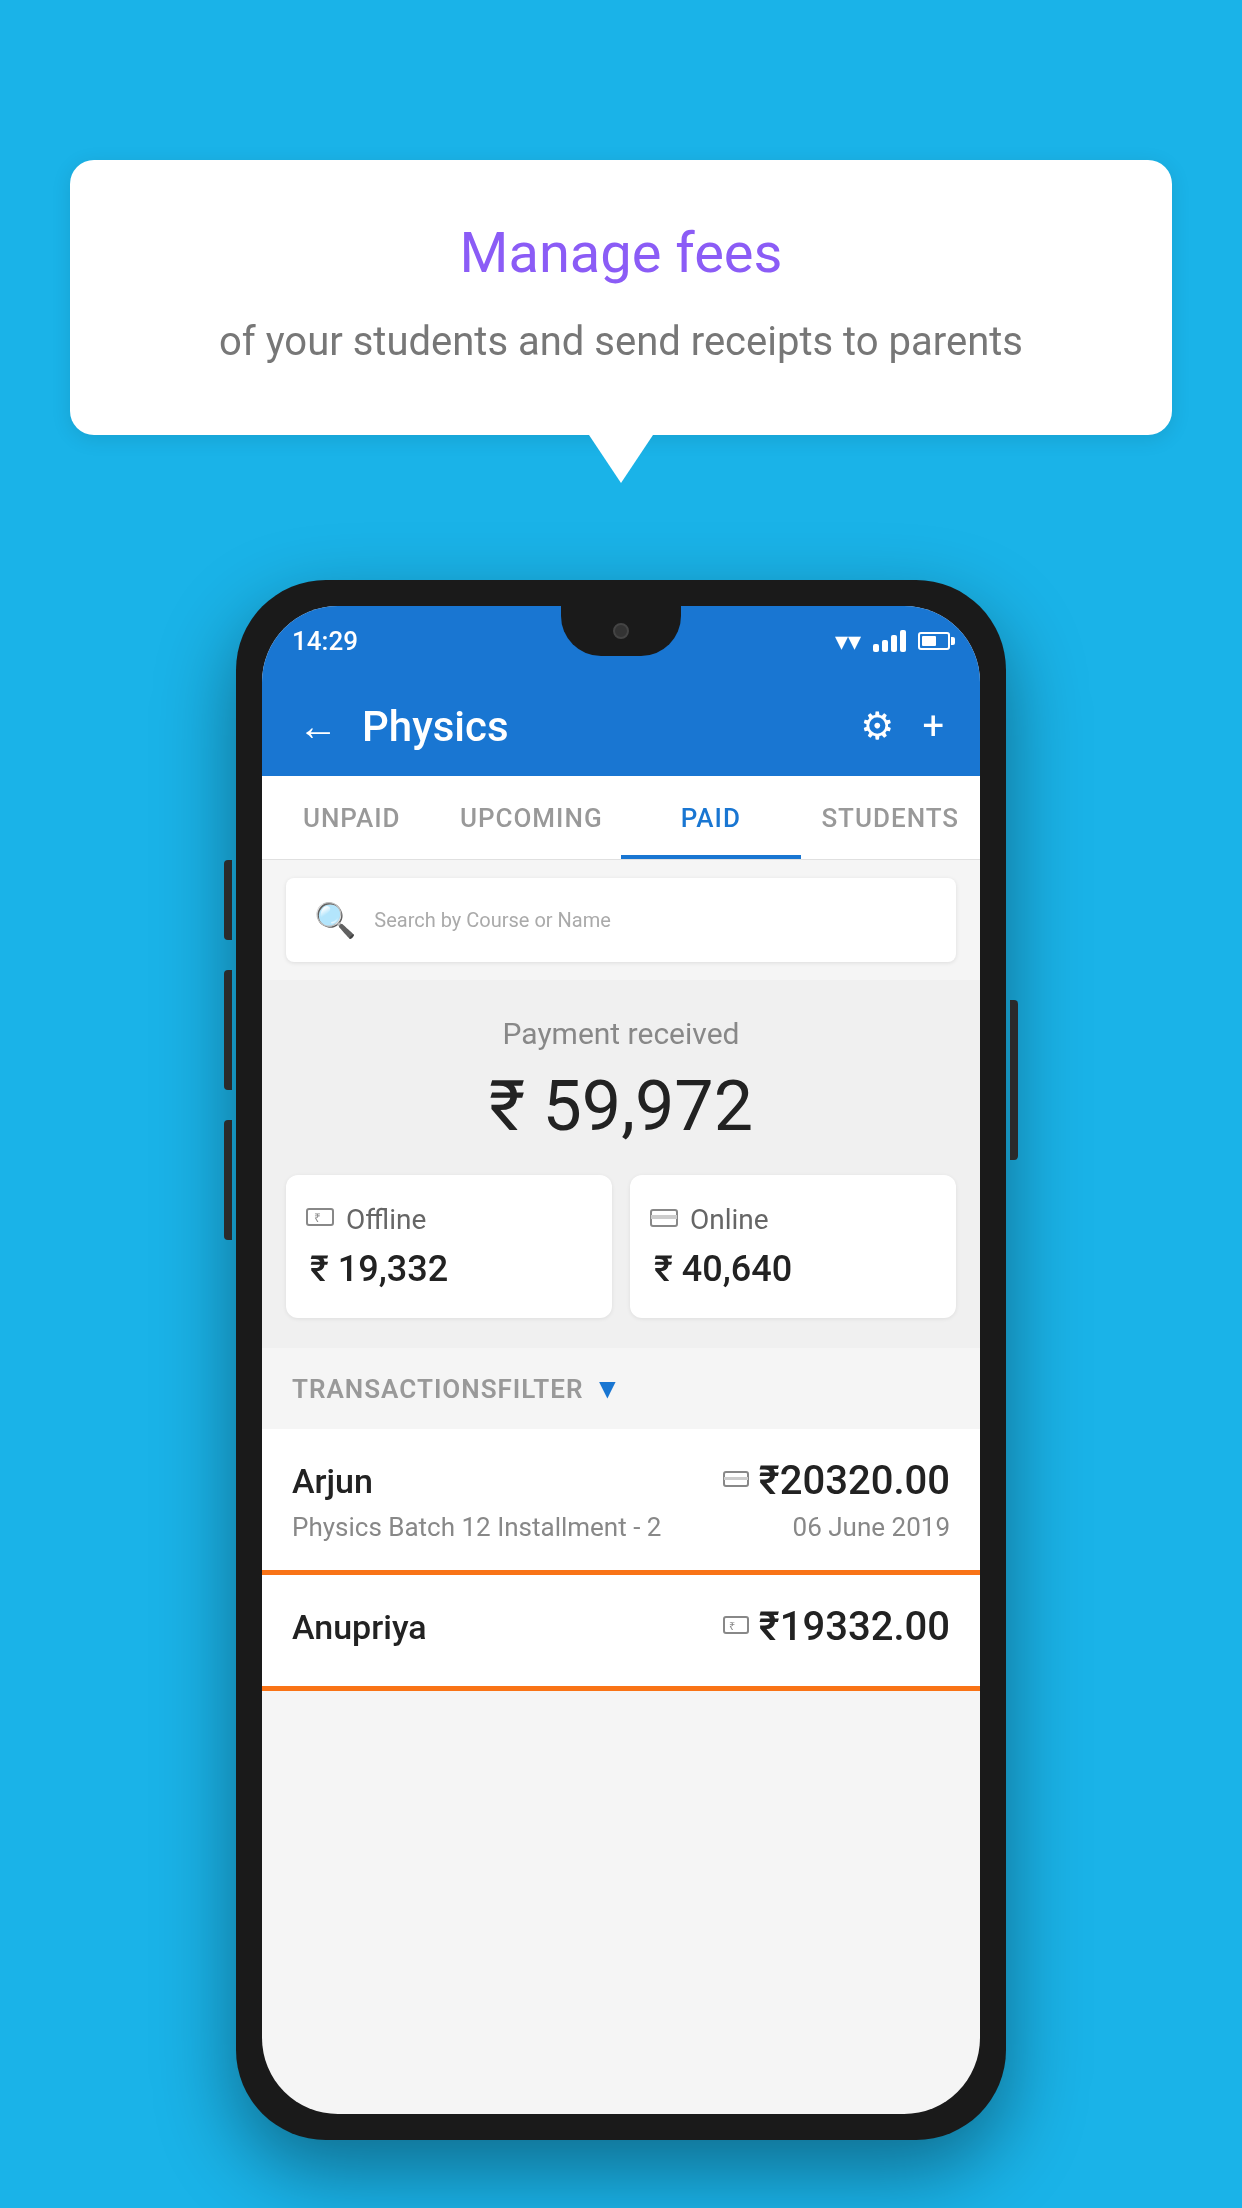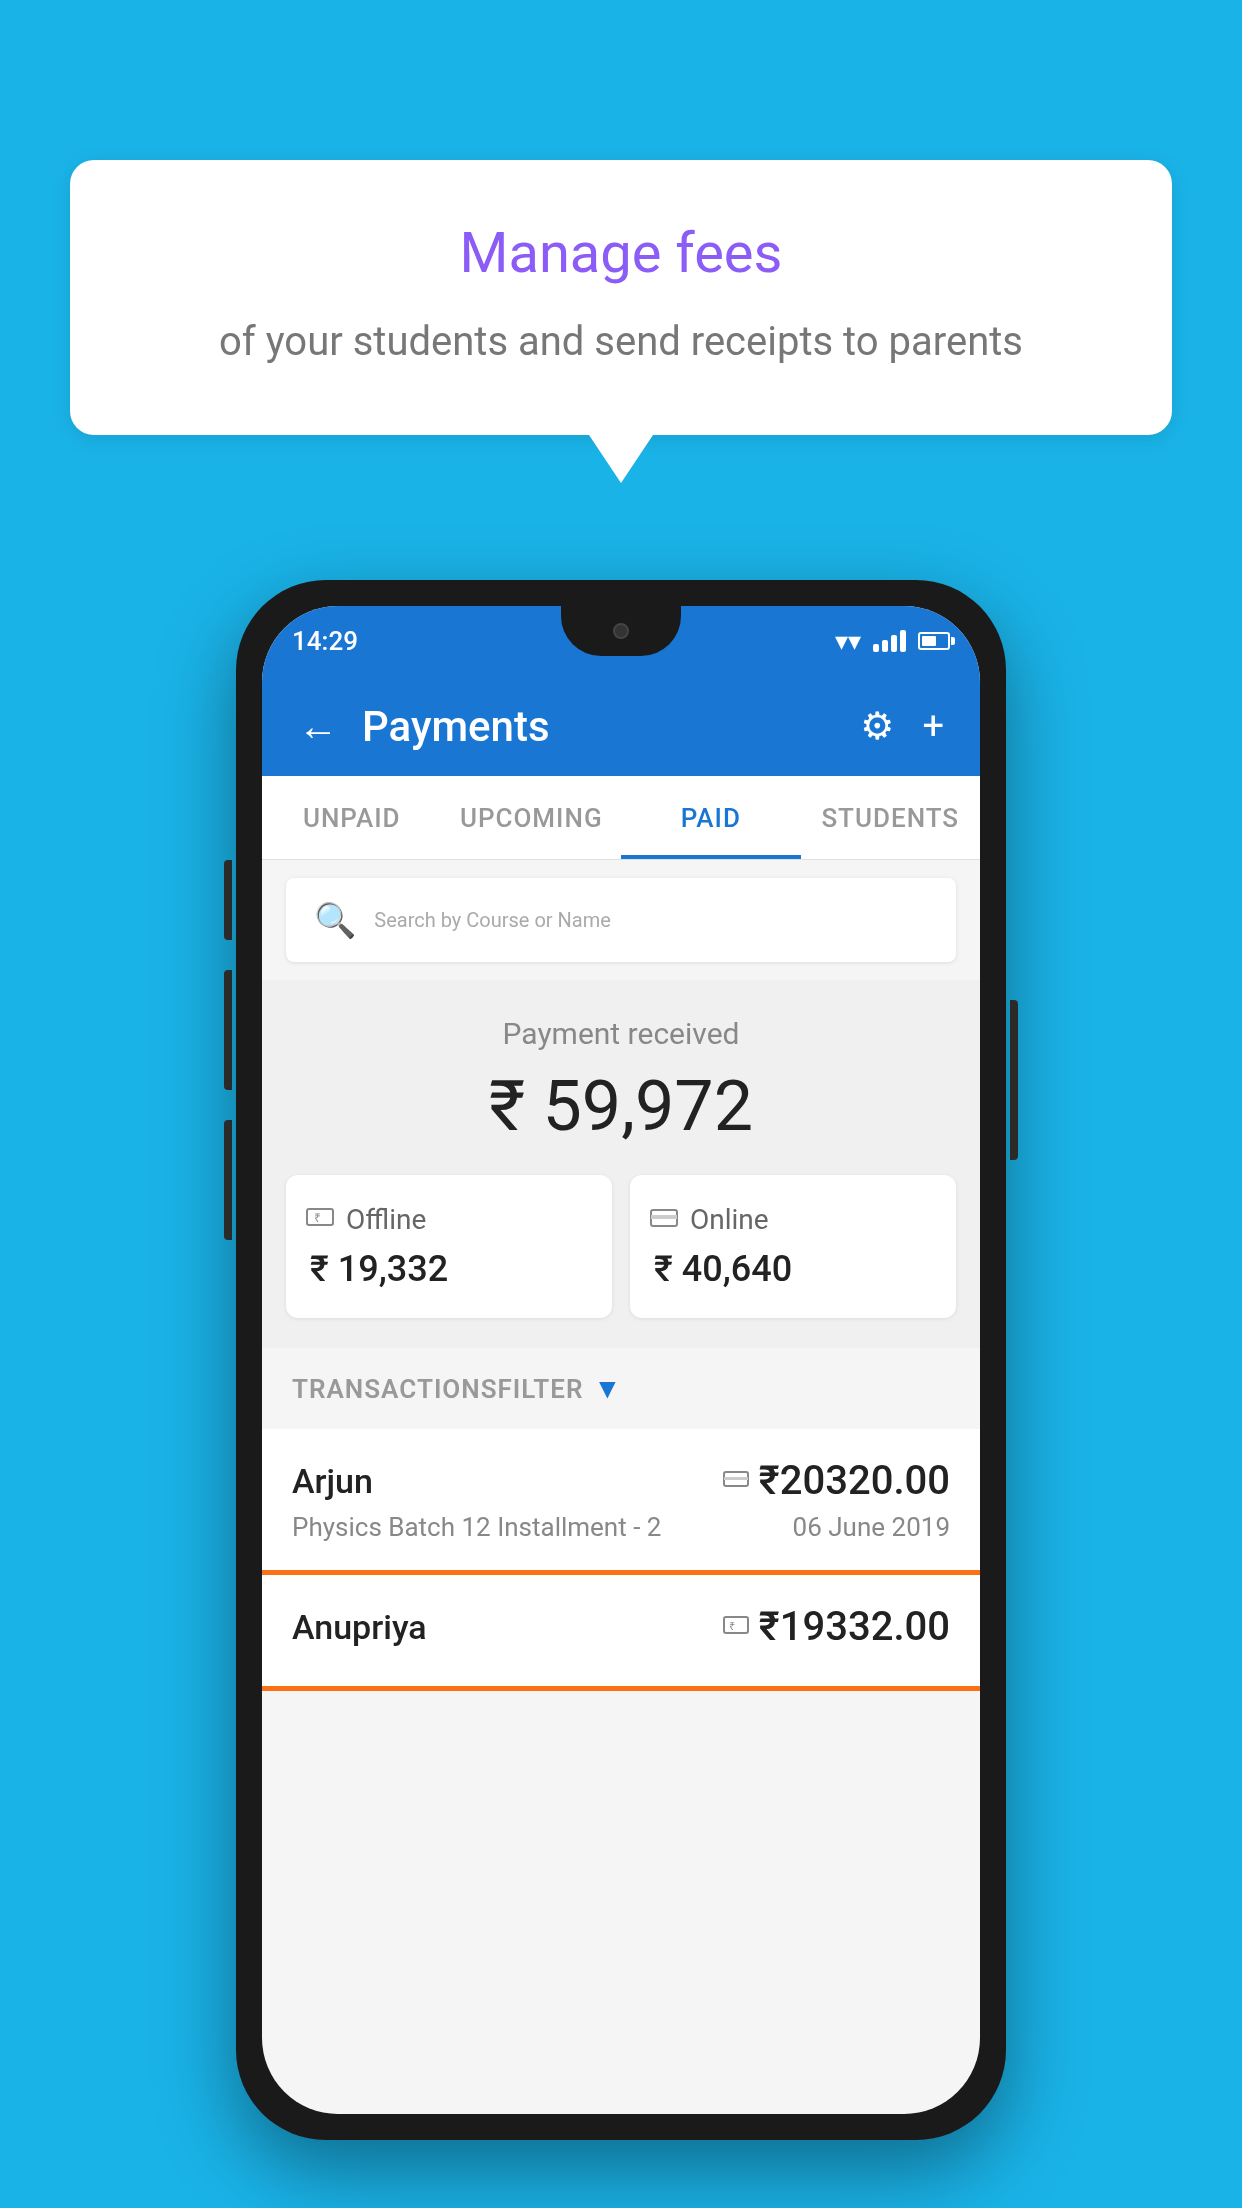--- a/index.html
+++ b/index.html
@@ -484,21 +484,21 @@
         </div>
 
         <div class="battery-icon">
           <div class="battery-fill"></div>
         </div>
       </div>
     </div>
 
     <div class="app-header">
       <span class="back-arrow">←</span>
-      <span class="header-title">Payments</span>
+      <span class="header-title">Physics</span>
       <div class="header-icons">
         <span class="header-icon">⚙</span>
         <span class="header-icon">+</span>
       </div>
     </div>
 
     <div class="tabs-bar">
       <div class="tab">
         <span>UNPAID</span>
       </div>

